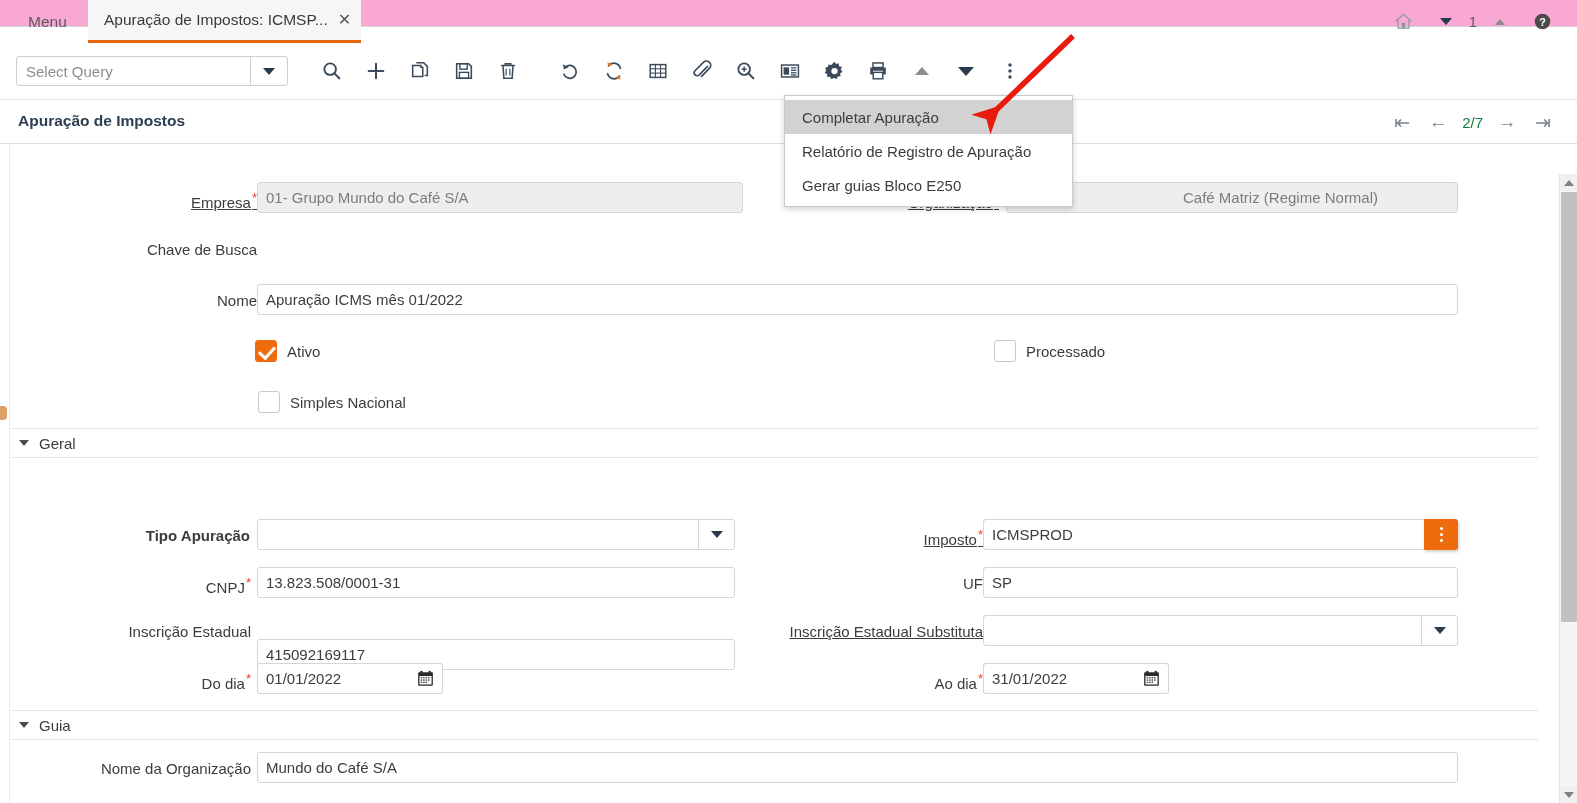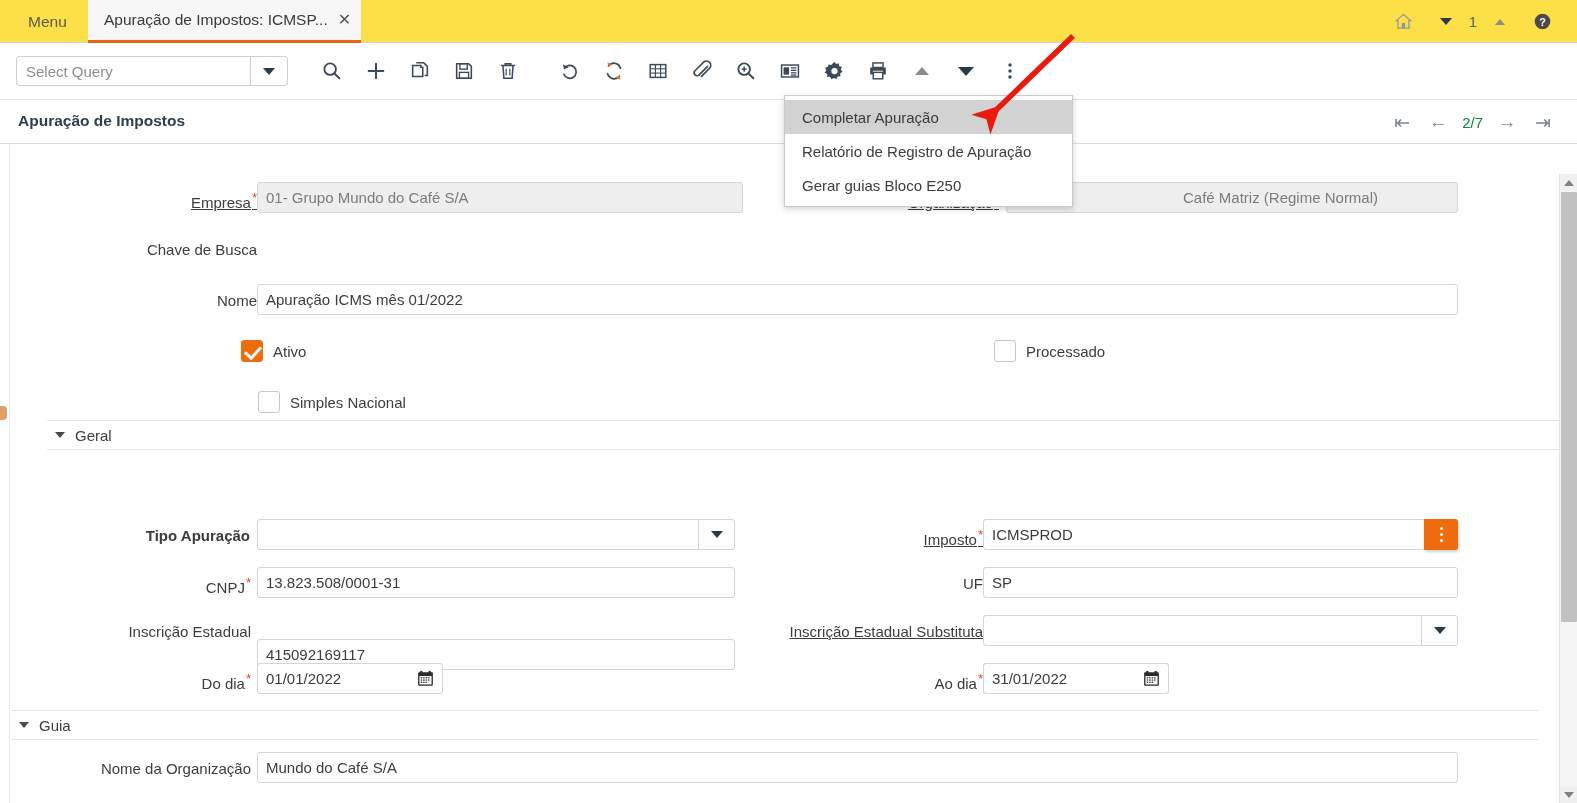--- a/index.html
+++ b/index.html
@@ -8,22 +8,22 @@
     width: 1577px; height: 803px;
     overflow: hidden;
     background: #ffffff;
     font-family: "Liberation Sans", sans-serif;
     -webkit-font-smoothing: antialiased;
   }
   #app { position: relative; width: 1577px; height: 803px; }
 
   
   .tabbar {
-    position: absolute; left: 0; top: 0; width: 1577px; height: 43px;
-    background: #fde047;
+    position: absolute; left: 0; top: 0; width: 1577px; height: 27px;
+    background: #f9a8d4;
     border-bottom: 1px solid #d4d2d2;
   }
   .tab {
     position: absolute; top: 0; height: 43px;
     display: flex; align-items: center;
     font-size: 15.5px; color: #4a4a4a;
     padding: 0 16px;
     cursor: pointer;
   }
   .tab-menu { left: 12px; color: #5a5a5a; }
@@ -455,35 +455,35 @@
 
       <div class="row" style="top:140px;">
         <div class="lbl" style="left:146px; top:8px; width:100px;">
           <span>Nome</span>
         </div>
         <div class="fld" style="left:246px; top:0; width:1201px;">
           <span>Apuração ICMS mês 01/2022</span>
         </div>
       </div>
 
-      <div class="cbrow" style="left:230px; top:196px;">
+      <div class="cbrow" style="left:244px; top:196px;">
         <div class="cbox on"></div>
         <div class="cblabel">Ativo</div>
       </div>
       <div class="cbrow" style="left:983px; top:196px;">
         <div class="cbox"></div>
         <div class="cblabel">Processado</div>
       </div>
 
       <div class="cbrow" style="left:247px; top:247px;">
         <div class="cbox"></div>
         <div class="cblabel">Simples Nacional</div>
       </div>
 
-      <div class="section" style="top:276px;margin-left:36px;">
+      <div class="section" style="top:284px;">
         <div class="sec-caret"></div>
         <div class="sec-title">Geral</div>
       </div>
 
 
       <div class="row" style="top:375px;">
         <div class="lbl" style="left:106px; top:8px; width:133px;font-weight:bold;">
           <span>Tipo Apuração</span>
         </div>
         <div class="fld dd" style="left:246px; top:0; width:478px;">

